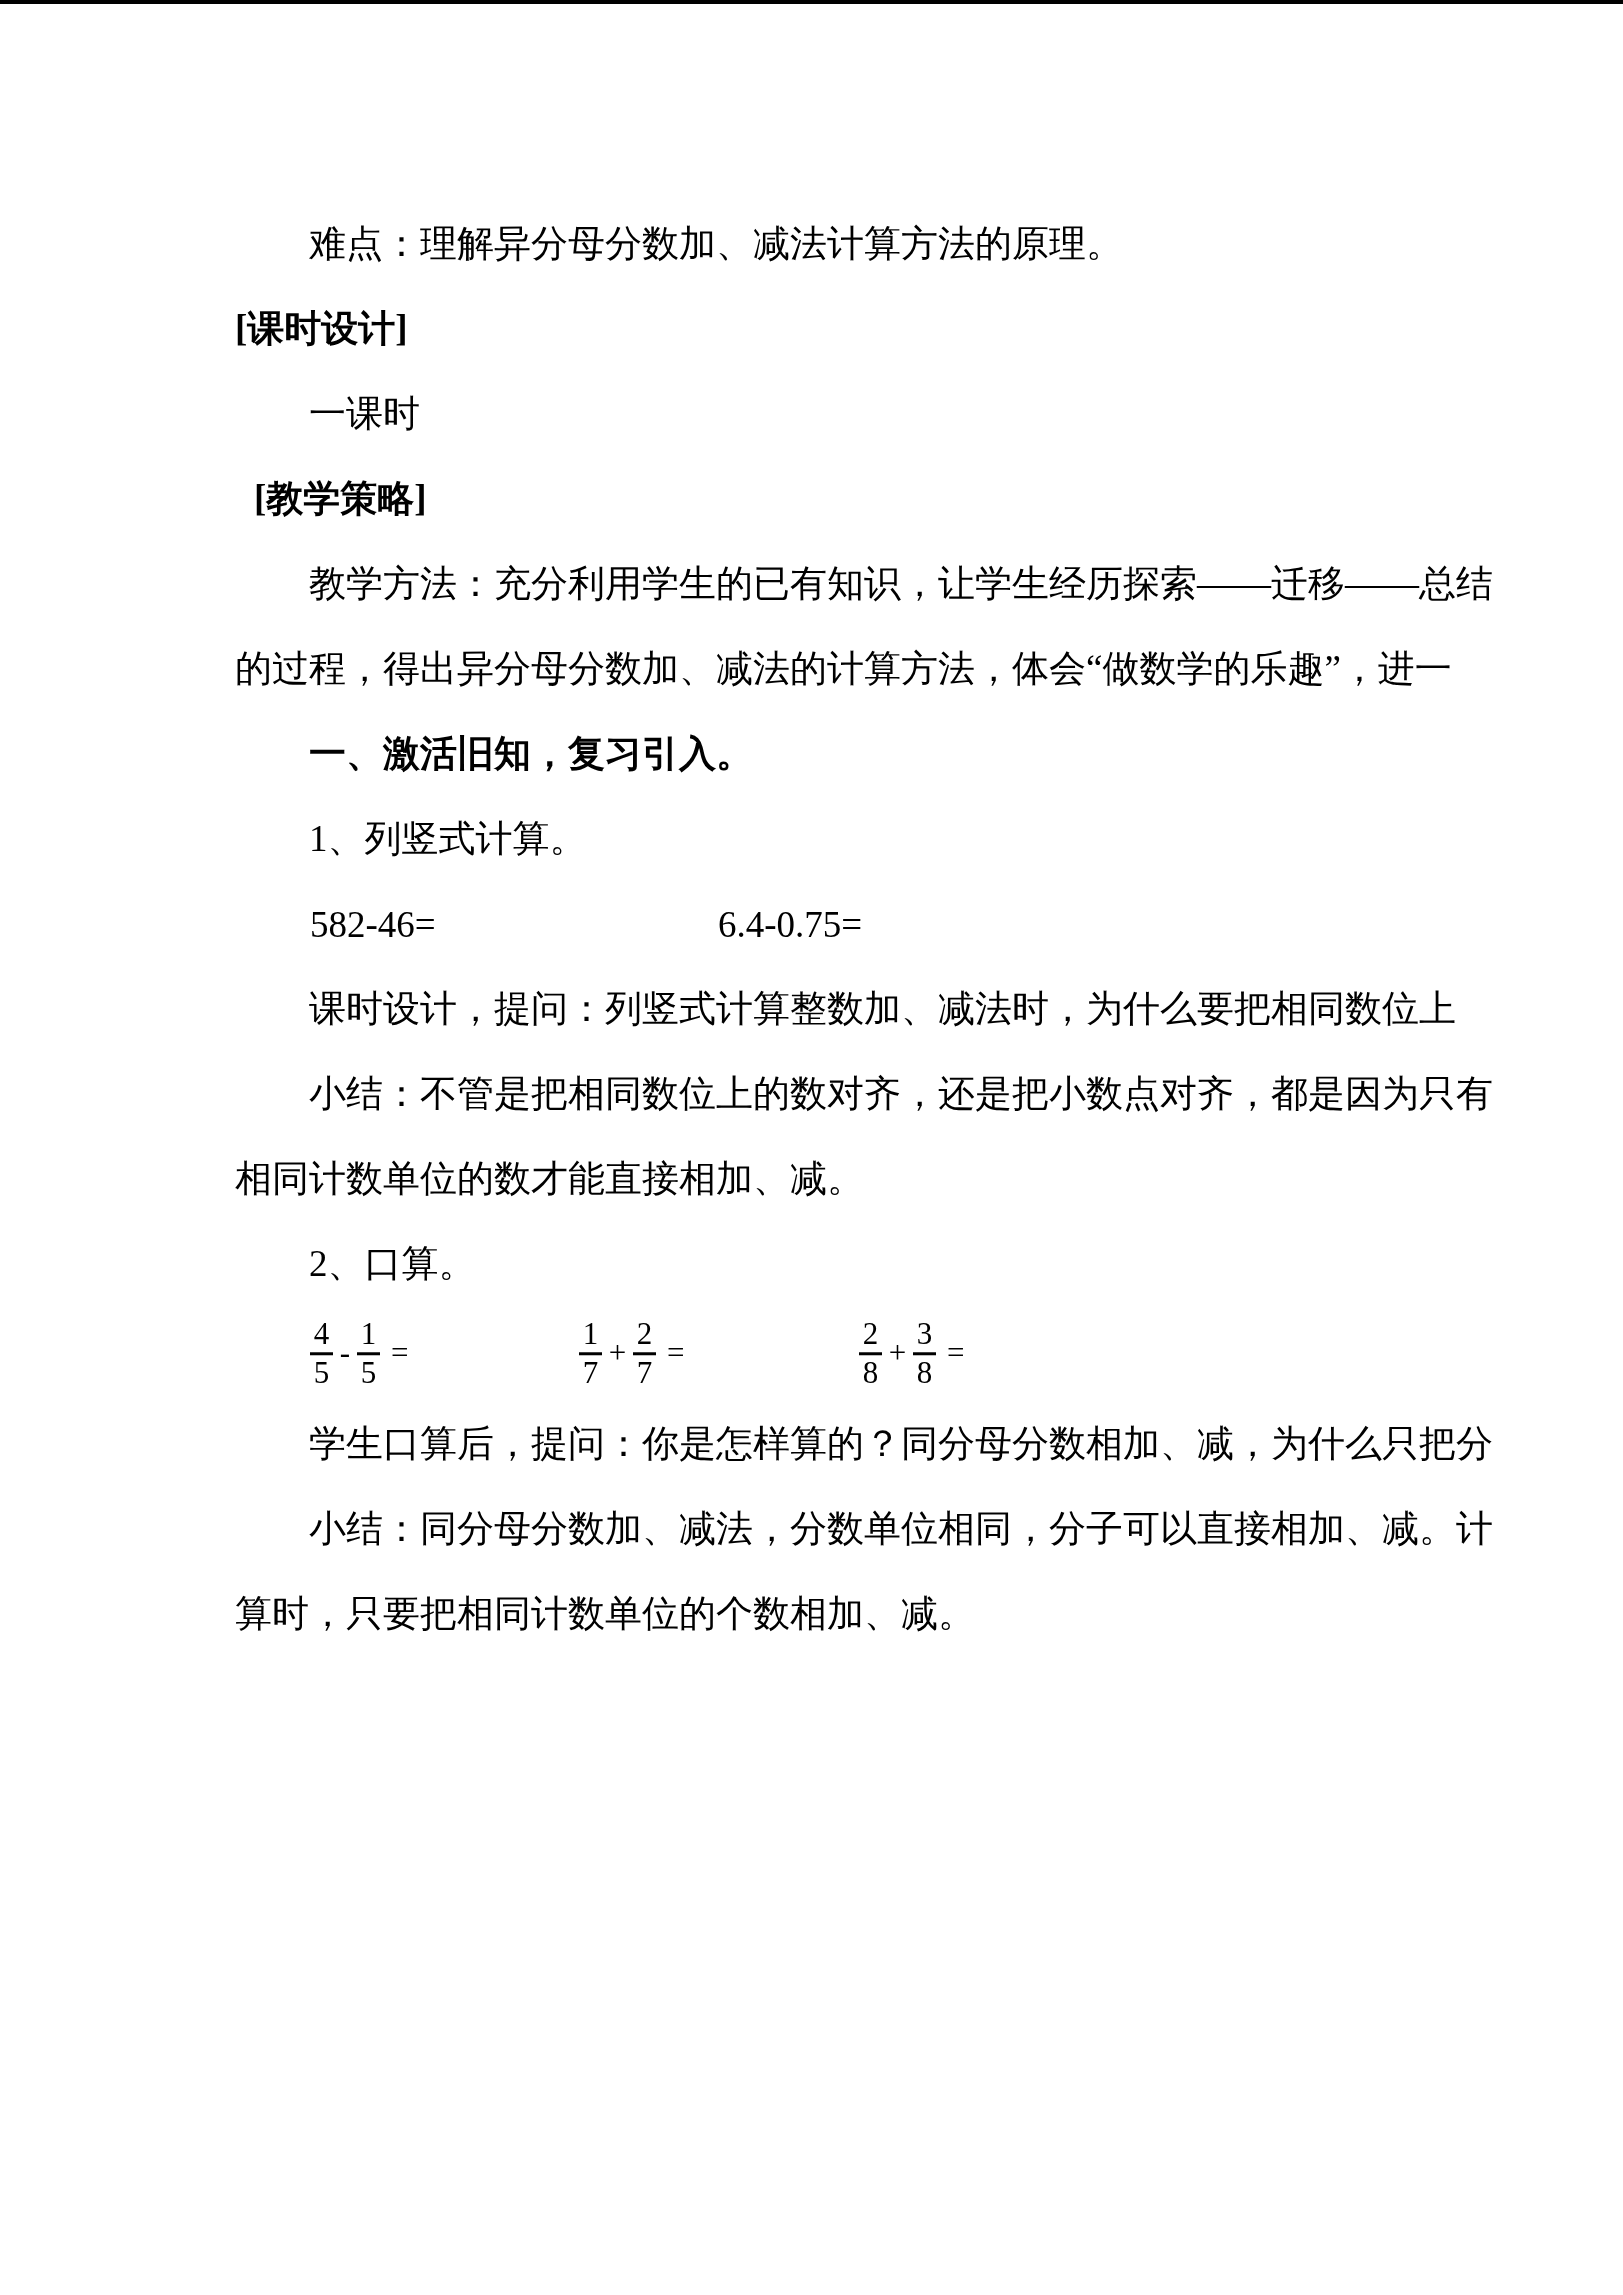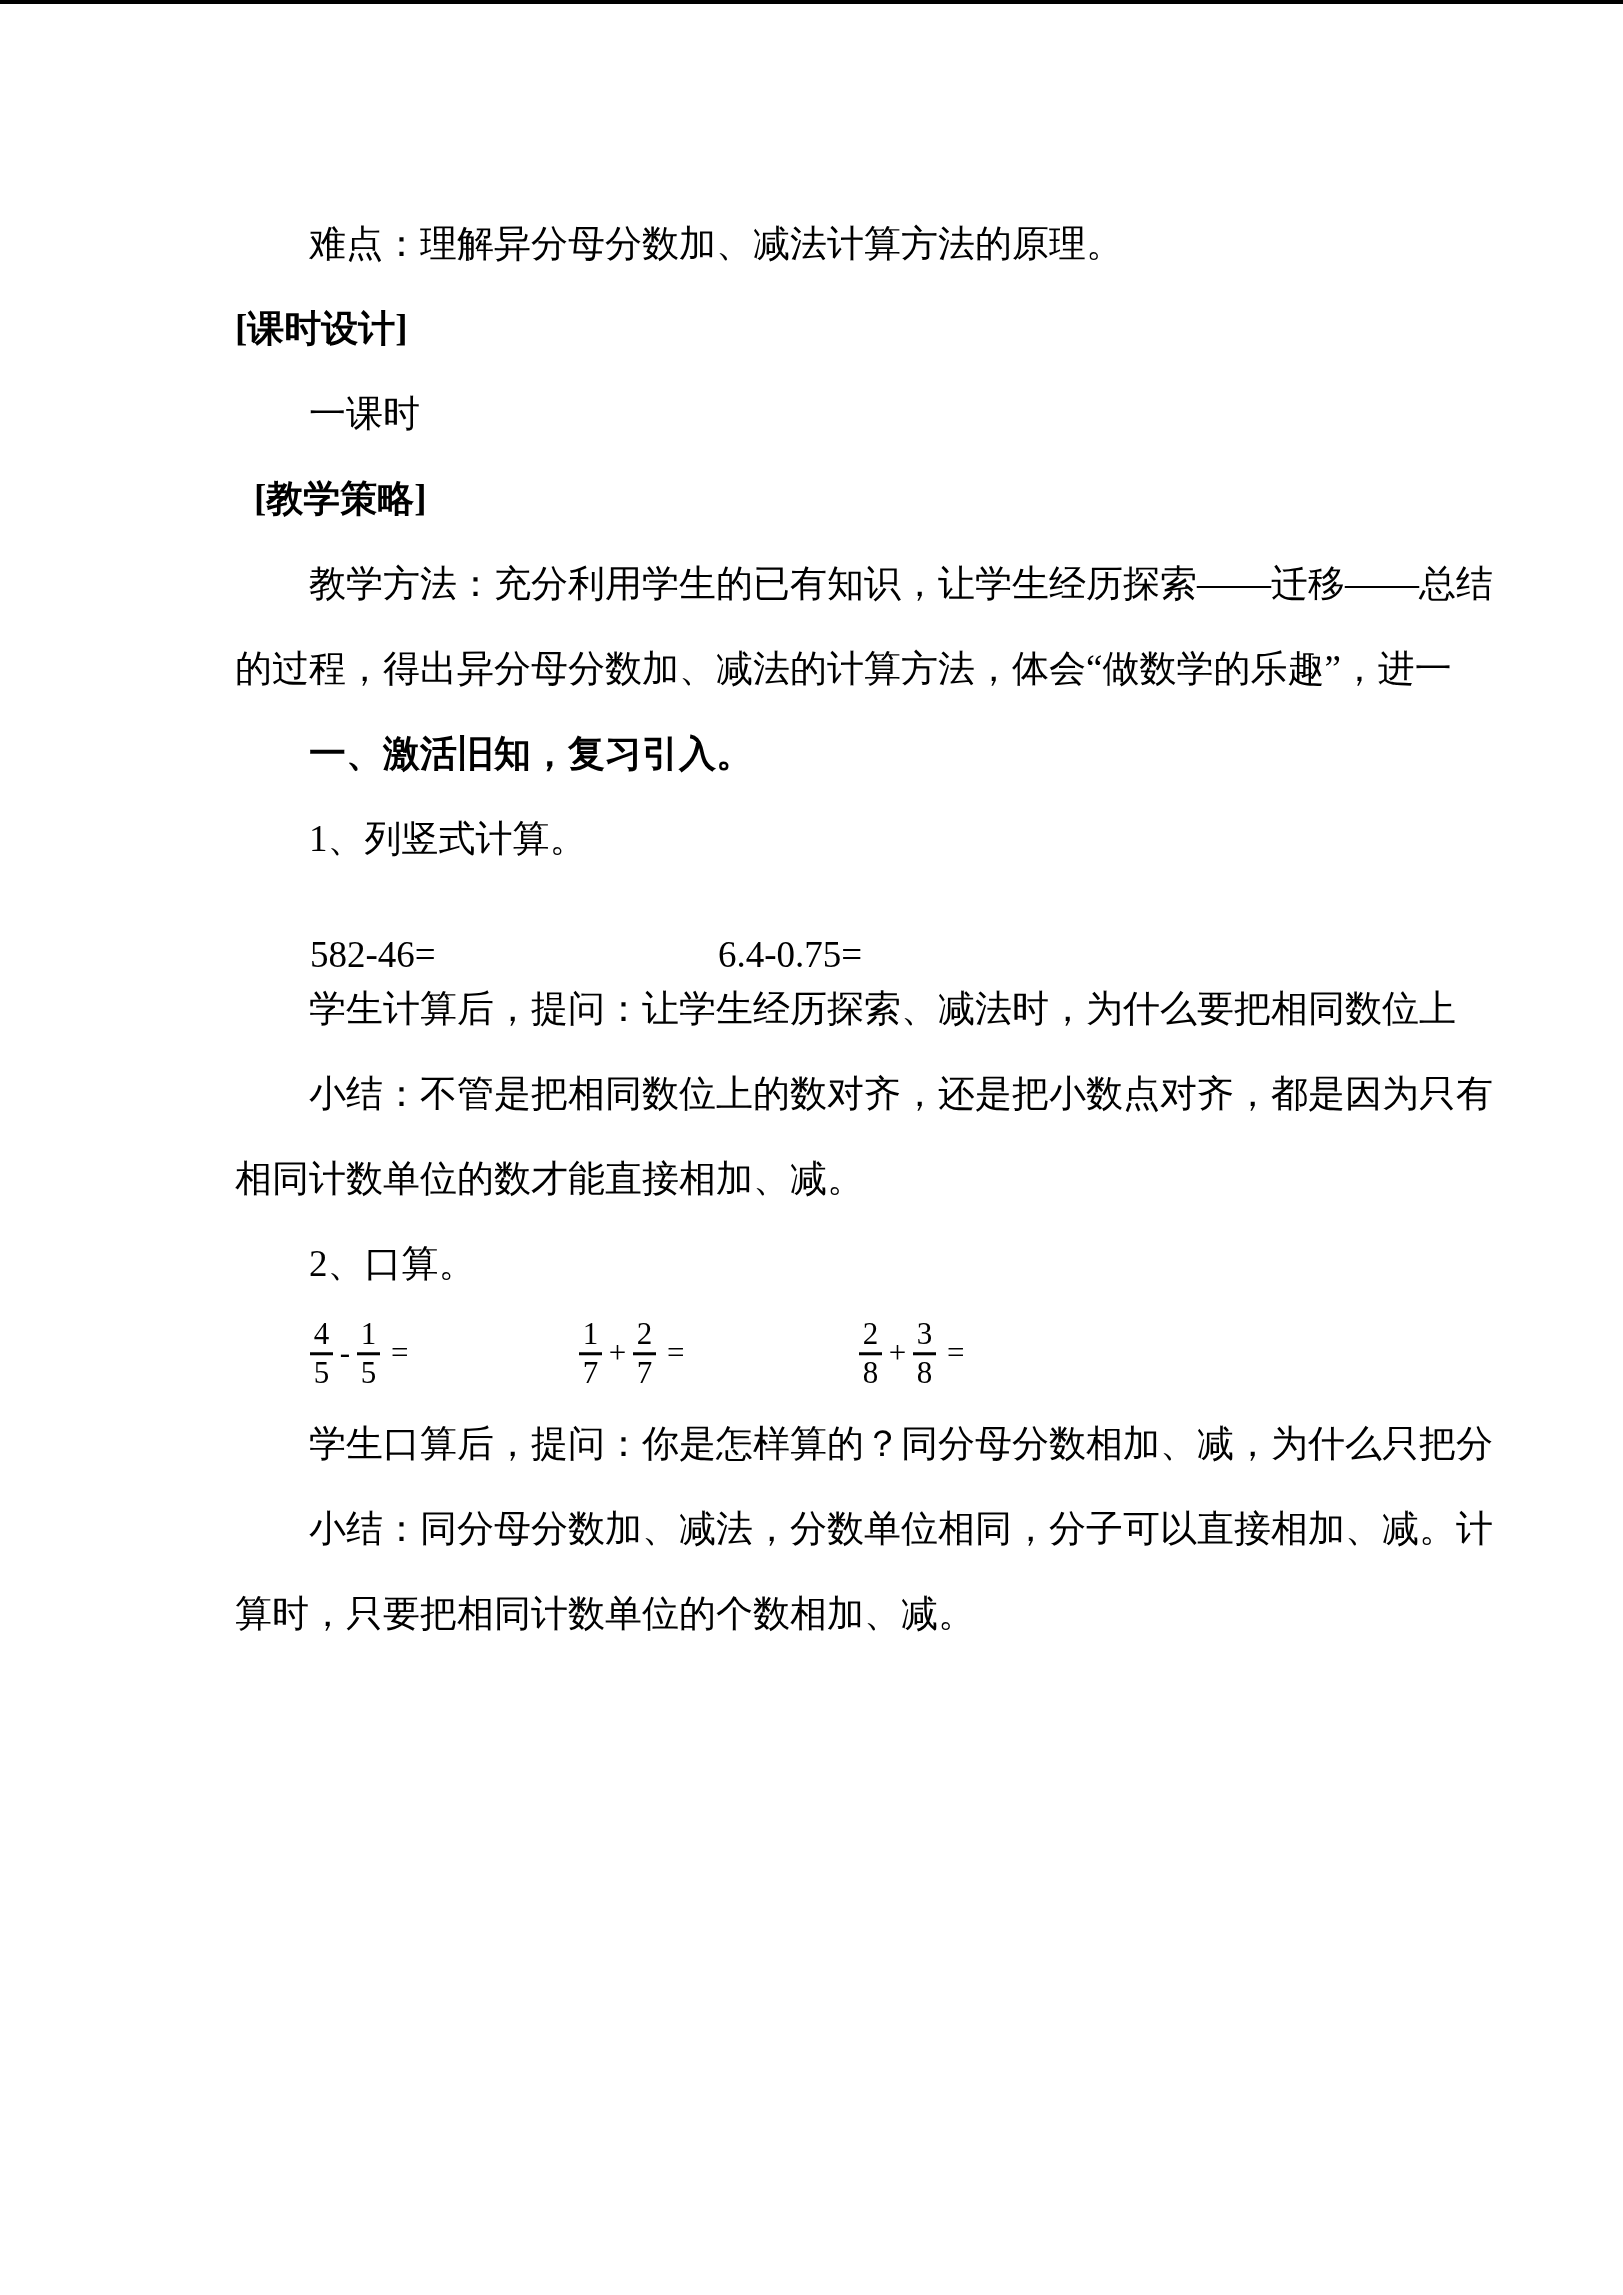--- a/index.html
+++ b/index.html
@@ -47,21 +47,20 @@
   .indent { padding-left: 74px; }
   .offset-half { padding-left: 19px; }
   .heading { font-weight: bold; }
   .bold { font-weight: bold; text-align: right; }
 
   .problems-row { height: 85px; }
   .abs-span {
     position: absolute;
     top: 50%;
     transform: translateY(-50%);
-    margin-top: 30px;
   }
 
   .fractions-row { height: 95px; }
   .frac-group {
     position: absolute;
     top: 50%;
     transform: translateY(-50%);
     display: flex;
     align-items: center;
   }
@@ -105,21 +104,21 @@
     <div class="line indent">教学方法：充分利用学生的已有知识，让学生经历探索——迁移——总结</div>
     <div class="line">的过程，得出异分母分数加、减法的计算方法，体会“做数学的乐趣”，进一</div>
     <div class="line indent bold">一、激活旧知，复习引入。</div>
     <div class="line indent">1、列竖式计算。</div>
 
     <div class="line problems-row">
       <span class="abs-span" style="left:75px">582-46=</span>
       <span class="abs-span" style="left:483px">6.4-0.75=</span>
     </div>
 
-    <div class="line indent">学生计算后，提问：让学生经历探索、减法时，为什么要把相同数位上</div>
+    <div class="line indent">课时设计，提问：列竖式计算整数加、减法时，为什么要把相同数位上</div>
     <div class="line indent">小结：不管是把相同数位上的数对齐，还是把小数点对齐，都是因为只有</div>
     <div class="line">相同计数单位的数才能直接相加、减。</div>
     <div class="line indent">2、口算。</div>
 
     <div class="line fractions-row">
 
       <div class="frac-group" style="left:75px">
         <span class="frac">
           <span class="fnum">4</span>
           <span class="fbar"></span>

